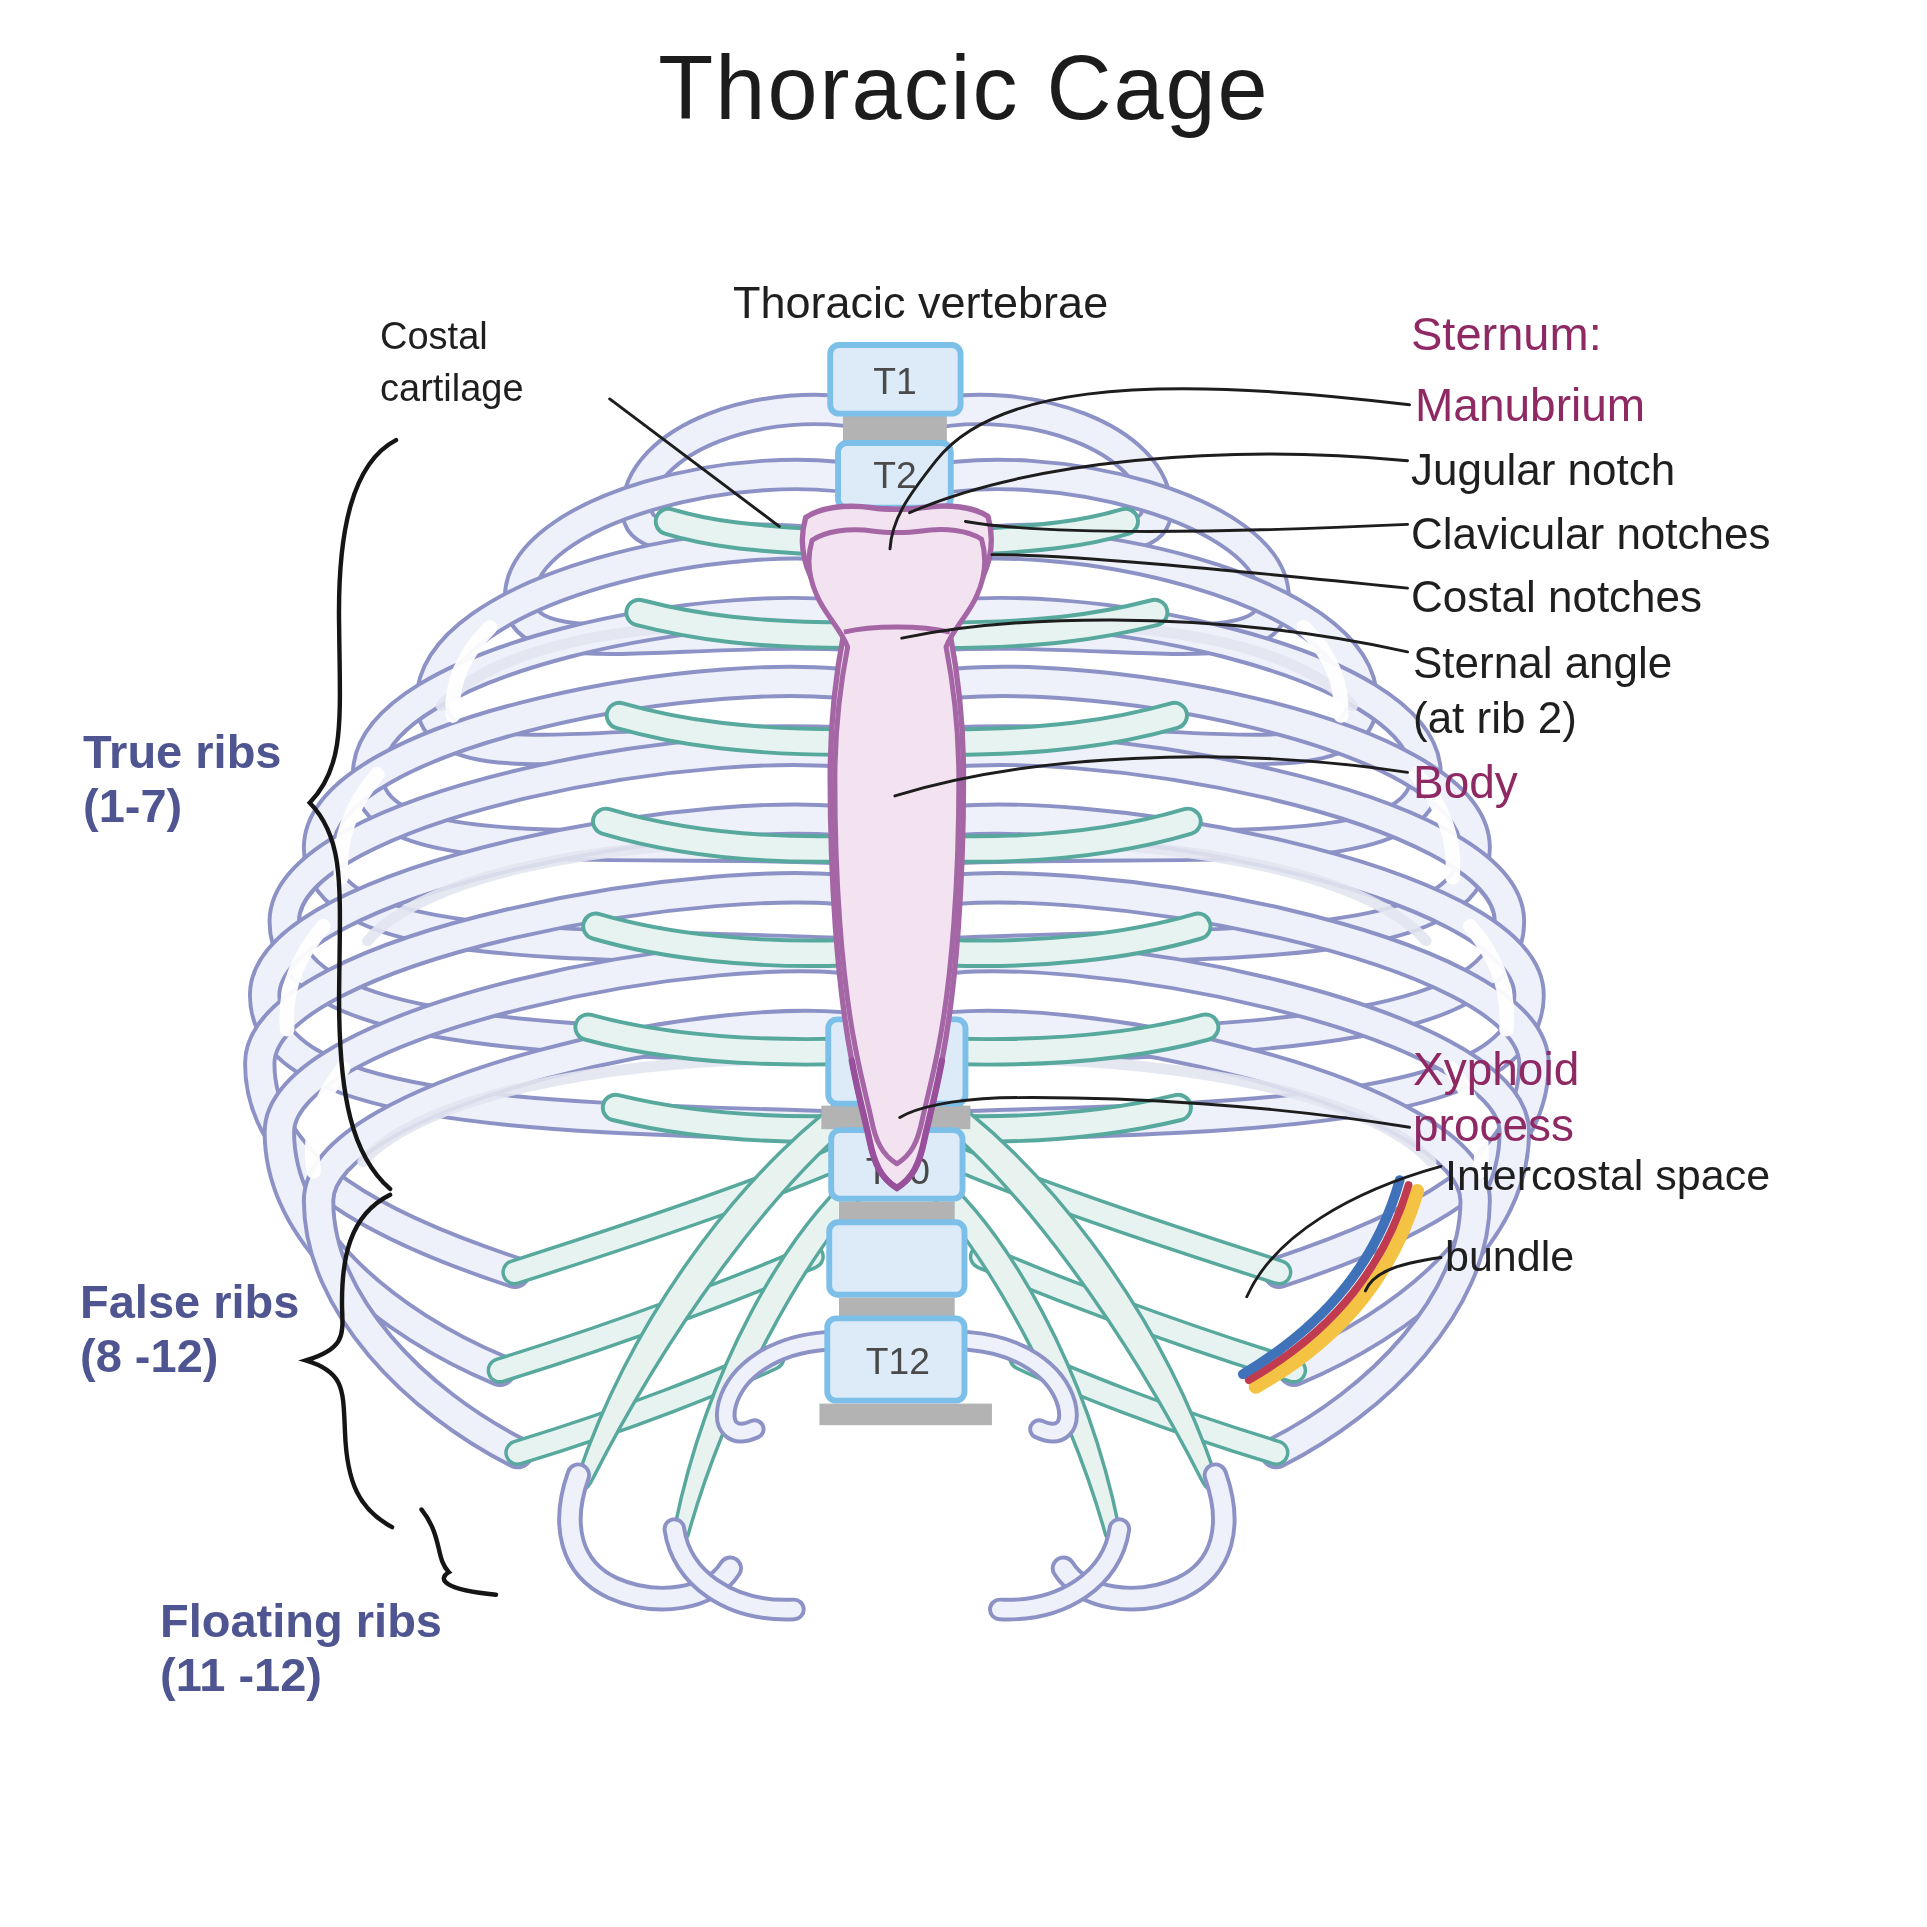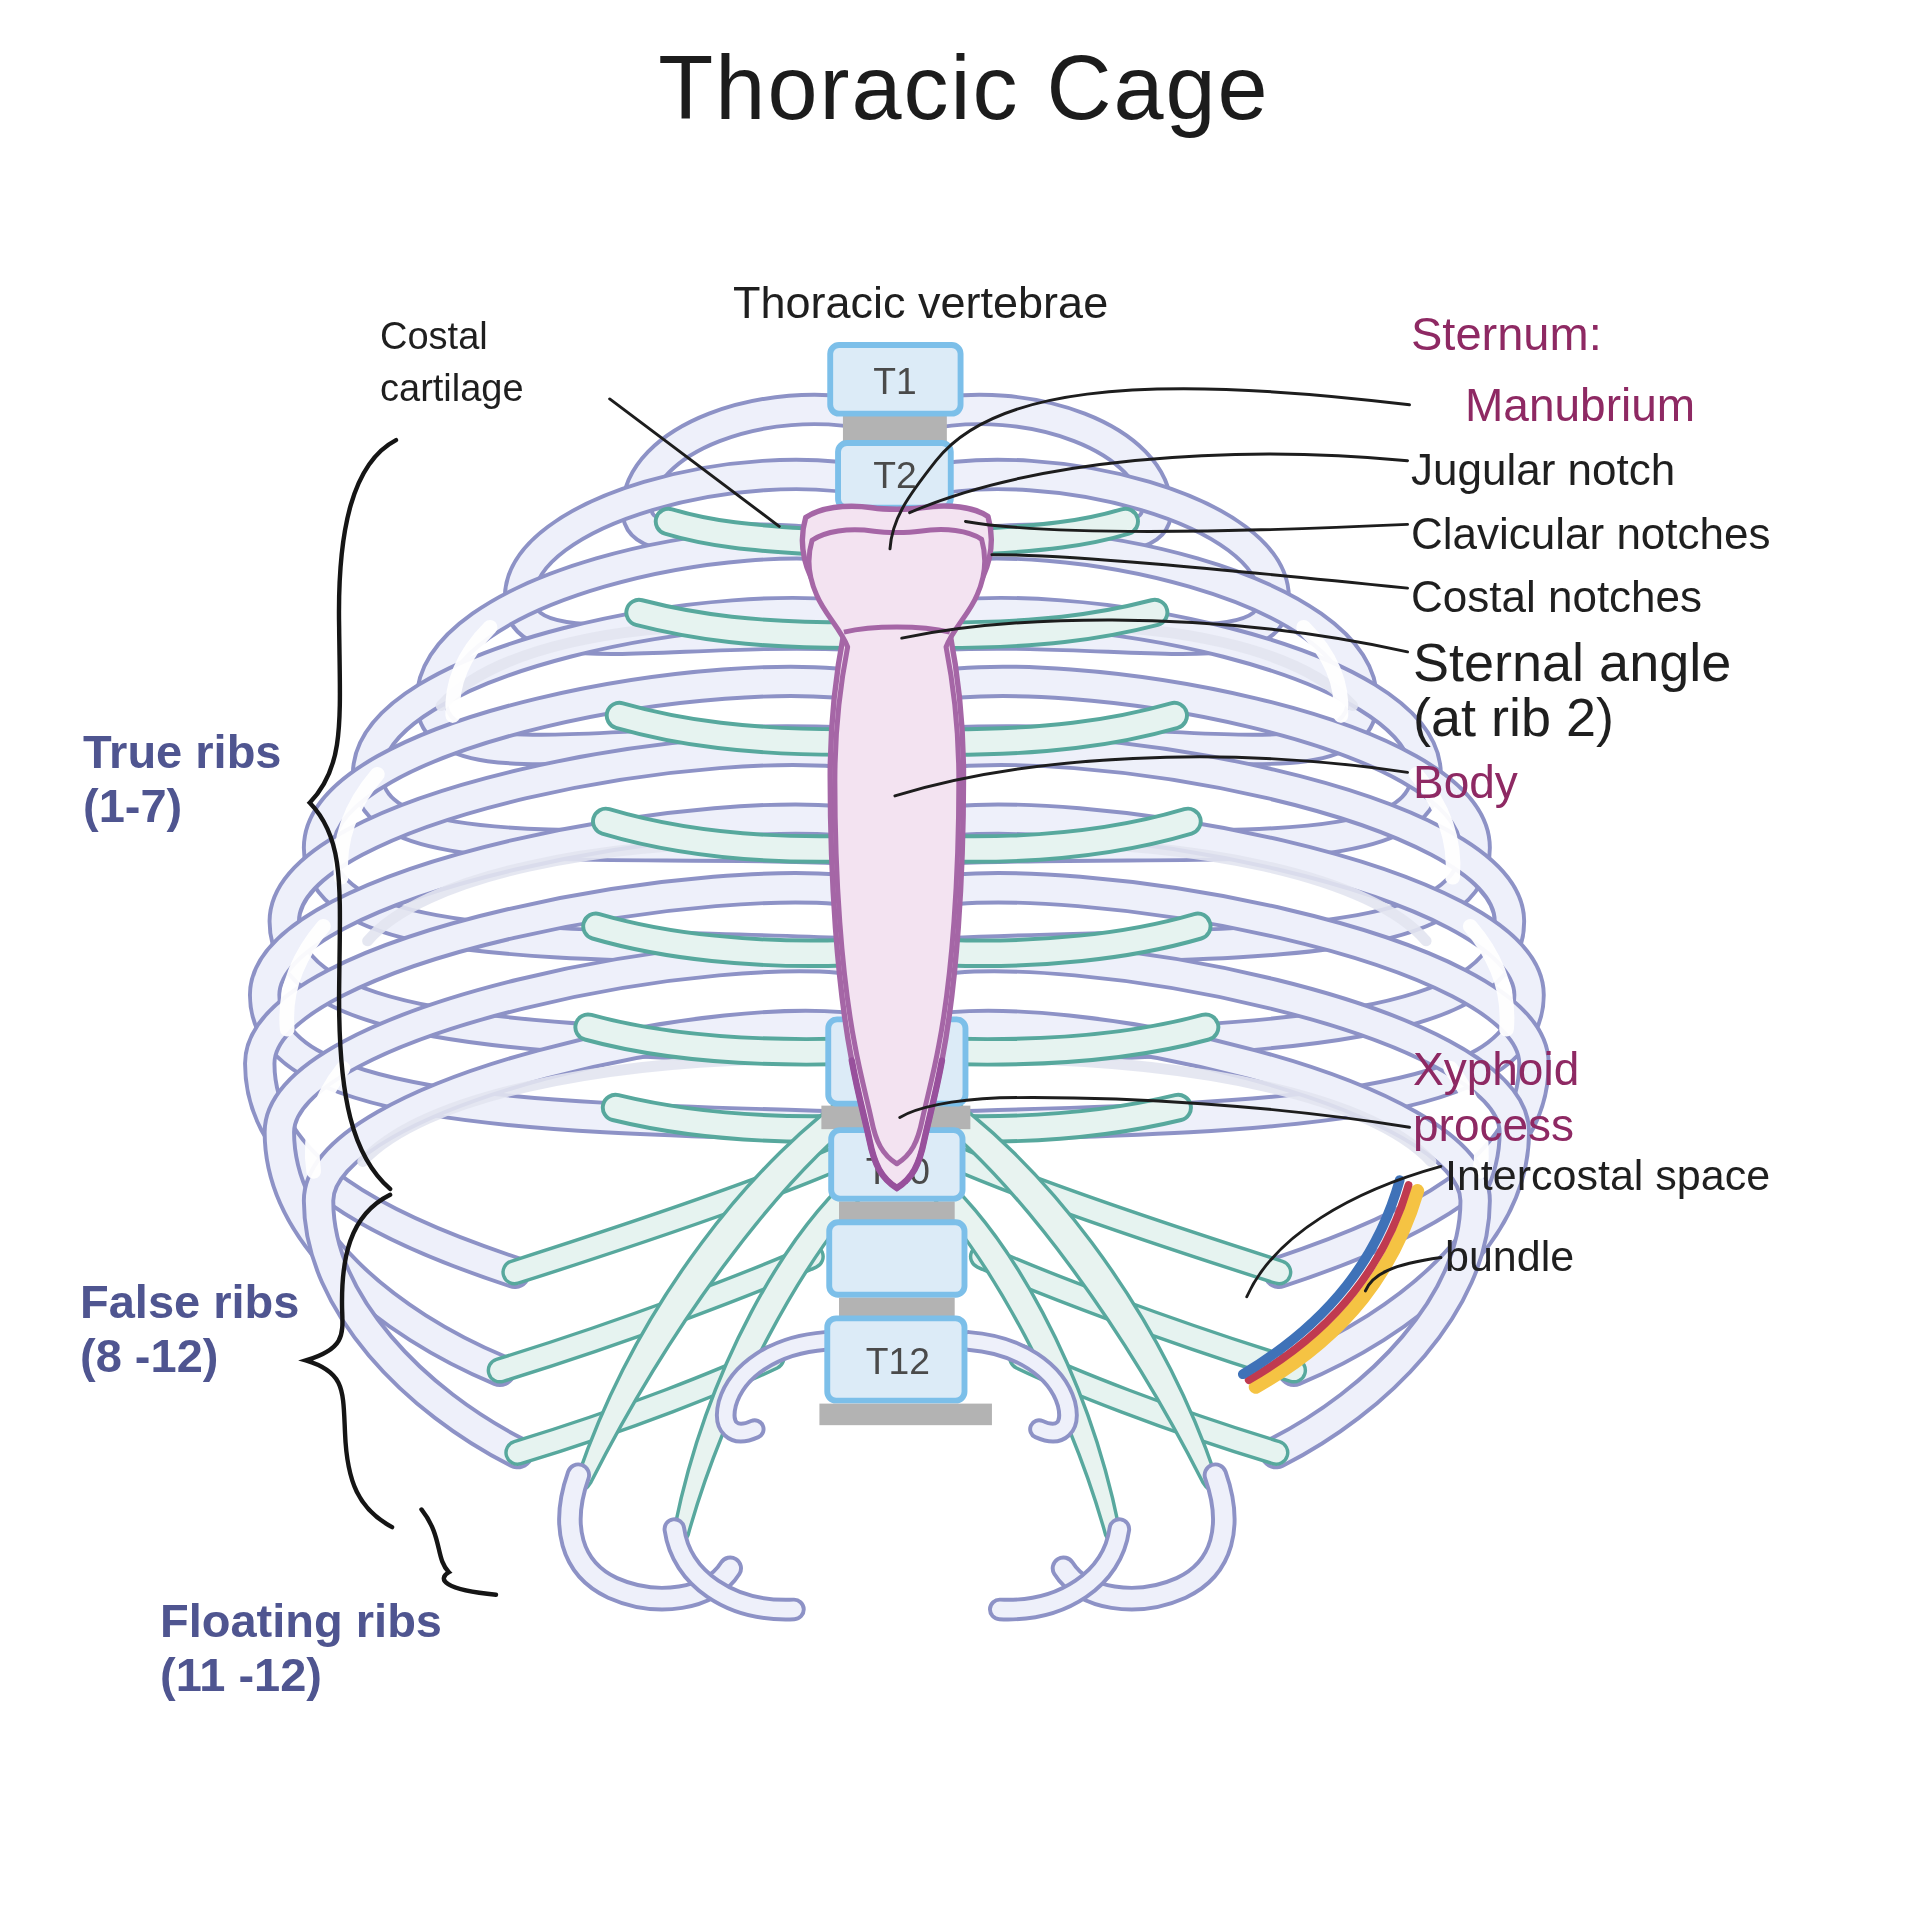--- a/index.html
+++ b/index.html
@@ -7,25 +7,25 @@
           font-family:"Liberation Sans", sans-serif;}
   svg.art{position:absolute;left:0;top:0;}
   .lbl{position:absolute;white-space:nowrap;color:#1f1f1f;}
   .title{left:0;right:0;top:37px;text-align:center;font-size:90px;font-weight:400;
          letter-spacing:2px;color:#1c1c1c;}
   .tv{left:733px;top:253px;font-size:45px;margin-top:24px;}
   .cc{left:380px;top:310px;font-size:38px;line-height:52px;}
   .maroon{color:#8e2963;font-weight:500;}
   .purple{color:#4f5590;font-weight:600;}
   .r1{left:1411px;top:306px;font-size:47px;}
-  .r2{left:1465px;top:378px;font-size:46px;}
+  .r2{left:1415px;top:378px;font-size:46px;}
   .r3{left:1411px;top:445px;font-size:44px;}
   .r4{left:1411px;top:509px;font-size:44px;}
   .r5{left:1411px;top:572px;font-size:44px;}
-  .r6{left:1413px;top:635px;font-size:54px;line-height:55px;}
+  .r6{left:1413px;top:635px;font-size:44px;line-height:55px;}
   .r7{left:1413px;top:755px;font-size:46px;}
   .r8{left:1413px;top:1041px;font-size:46px;line-height:56px;}
   .r9{left:1445px;top:1151px;font-size:43px;text-align:center;}
   .r10{left:1445px;top:1229px;font-size:43px;line-height:54px;}
   .l1{left:83px;top:725px;font-size:47px;line-height:54px;}
   .l2{left:80px;top:1275px;font-size:47px;line-height:54px;}
   .l3{left:160px;top:1594px;font-size:47px;line-height:54px;}
   .vlabel{font-family:"Liberation Sans",sans-serif;fill:#4a4a4a;}
 </style>
 </head>

